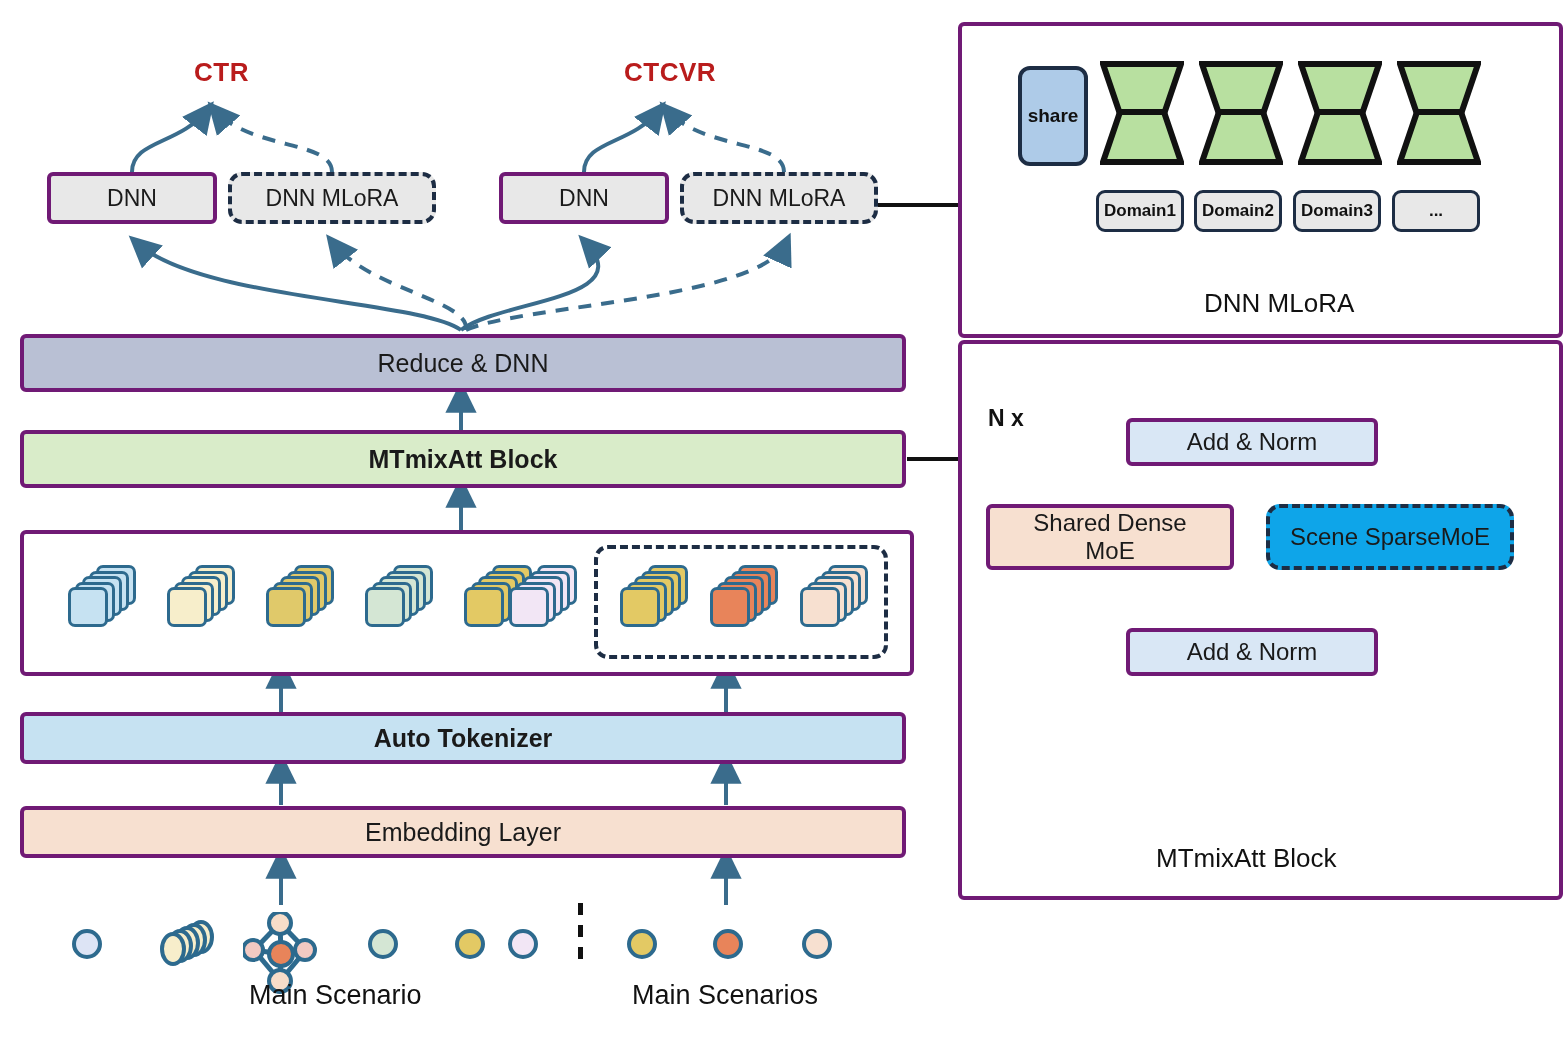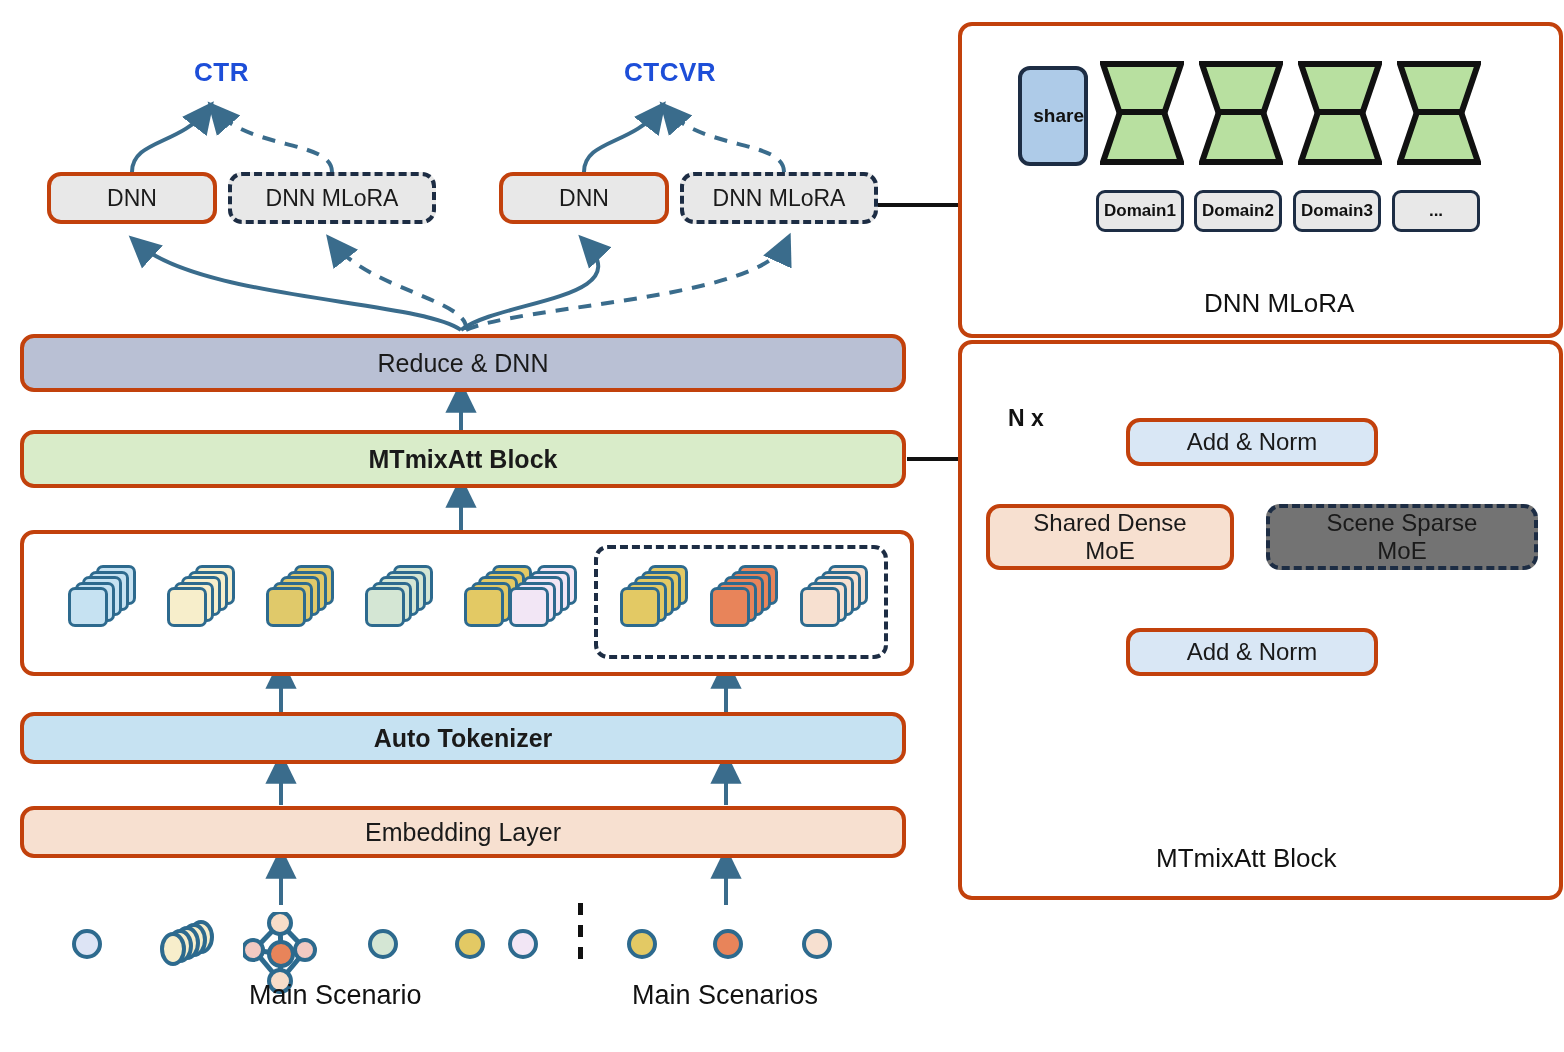--- a/index.html
+++ b/index.html
@@ -2,24 +2,24 @@
 <html><head>
 <meta charset="utf-8">
 <style>
   html,body{margin:0;padding:0;background:#ffffff;}
   body{font-family:"Liberation Sans", sans-serif;}
   #root{position:relative;width:1564px;height:1052px;overflow:hidden;background:#fff;}
   #svg-layer{position:absolute;left:0;top:0;width:1564px;height:1052px;pointer-events:none;}
 
   .node{position:absolute;box-sizing:border-box;display:flex;align-items:center;justify-content:center;
         text-align:center;color:#1a1a1a;}
-  .rbox{border:4px solid #c2410c;border-radius:14px;}
+  .rbox{border:4px solid #701a75;border-radius:6px;}
   .rbox-dash{border:4px dashed #1d2d44;border-radius:14px;}
 
-  .lbl-ctr{position:absolute;color:#1d4ed8;font-weight:bold;font-size:26px;letter-spacing:.5px;}
+  .lbl-ctr{position:absolute;color:#b91c1c;font-weight:bold;font-size:26px;letter-spacing:.5px;}
 
   .t-dnn{font-size:23px;}
   .big-bar{font-size:25px;}
   .bold{font-weight:bold;}
 
   
   .stack{position:absolute;width:72px;height:62px;}
   .stack .card{position:absolute;width:40px;height:40px;border:3px solid #2d6a8e;border-radius:7px;box-sizing:border-box;}
 
   
@@ -28,21 +28,21 @@
 
   .sep-dash{position:absolute;width:5px;background:repeating-linear-gradient(#111 0 12px, transparent 12px 22px);}
 
   .scen-lbl{position:absolute;font-size:27px;color:#111;}
 
   .panel-cap{position:absolute;font-size:26px;color:#111;}
   .nx{position:absolute;font-size:23px;font-weight:bold;color:#111;}
 
   .dom{position:absolute;box-sizing:border-box;display:flex;align-items:center;justify-content:center;
        border:3px solid #1d2d44;border-radius:9px;background:#e8e8e8;font-size:17px;font-weight:bold;color:#111;}
-  .share{position:absolute;box-sizing:border-box;display:flex;align-items:center;justify-content:flex-end;
+  .share{position:absolute;box-sizing:border-box;display:flex;align-items:center;justify-content:center;
          border:4px solid #1d2d44;border-radius:12px;background:#aecbe8;font-size:19px;font-weight:bold;color:#111;}
 </style>
 </head>
 <body>
 
 <div id="root">
 
   <svg id="svg-layer" viewBox="0 0 1564 1052">
     <defs>
       <marker id="ah" markerWidth="9" markerHeight="9" refX="5.2" refY="4.5" orient="auto">
@@ -298,32 +298,32 @@
       </div>
       <div class="dom" style="left: 1392px; top: 190px; width: 88px; height: 42px;">
         <span>...</span>
       </div>
     </div>
 
   <div class="panel-cap" style="left:1204px;top:288px;">DNN MLoRA</div>
 
   <div class="rbox" style="position:absolute;left:958px;top:340px;width:597px;height:552px;background:#fff;"></div>
 
-  <div class="nx" style="left:988px;top:405px;margin-left:20px;">N x</div>
+  <div class="nx" style="left:988px;top:405px;">N x</div>
 
   <div class="node rbox" style="left:1126px;top:418px;width:252px;height:48px;background:#d9e7f5;font-size:24px;">
     <span>Add &amp; Norm</span>
   </div>
 
   <div class="node rbox" style="left:986px;top:504px;width:248px;height:66px;background:#f7e0d0;font-size:24px;flex-direction:column;line-height:1.15;">
     <span>Shared Dense</span>
     <span>MoE</span>
   </div>
 
-  <div class="node rbox-dash" style="left:1266px;top:504px;width:272px;height:66px;background:#737373;font-size:24px;flex-direction:column;line-height:1.15;">
+  <div class="node rbox-dash" style="left:1266px;top:504px;width:248px;height:66px;background:#0ea5e9;font-size:24px;flex-direction:row;line-height:1.15;">
     <span>Scene Sparse</span>
     <span>MoE</span>
   </div>
 
   <div class="node rbox" style="left:1126px;top:628px;width:252px;height:48px;background:#d9e7f5;font-size:24px;">
     <span>Add &amp; Norm</span>
   </div>
 
 
   <div class="panel-cap" style="left:1156px;top:843px;">MTmixAtt Block</div>

